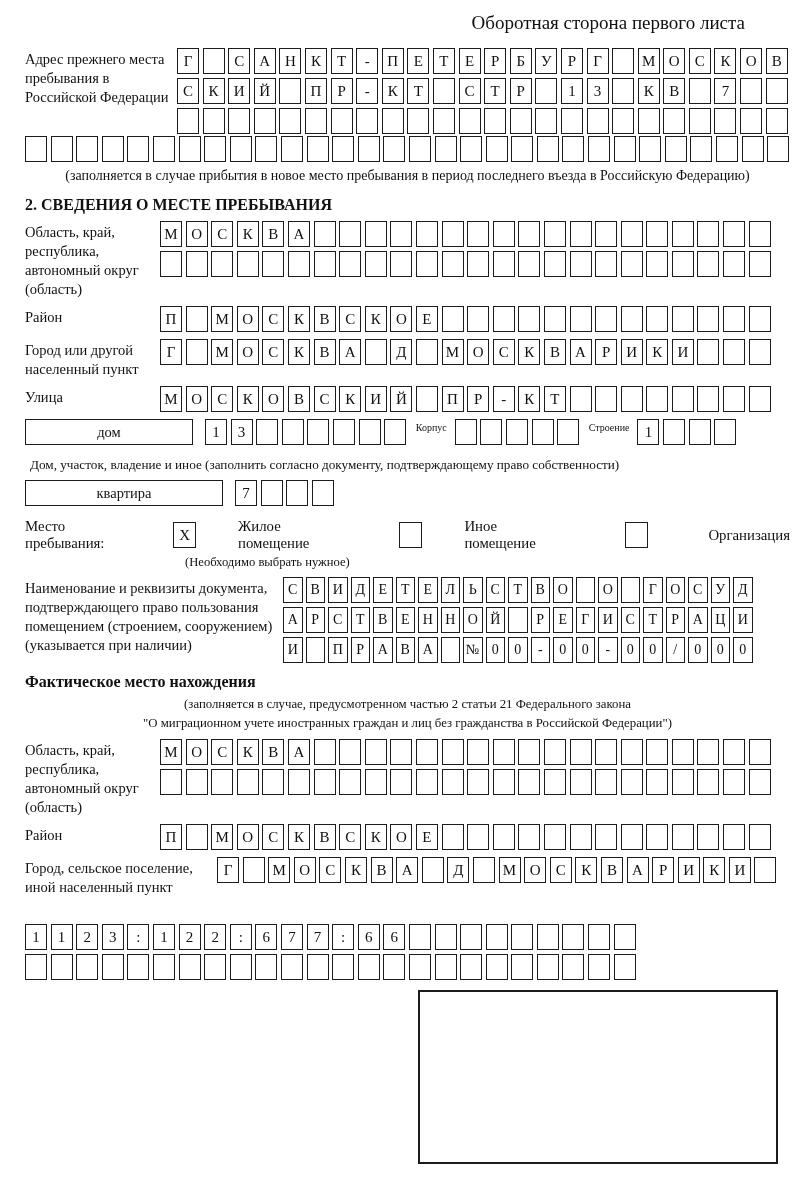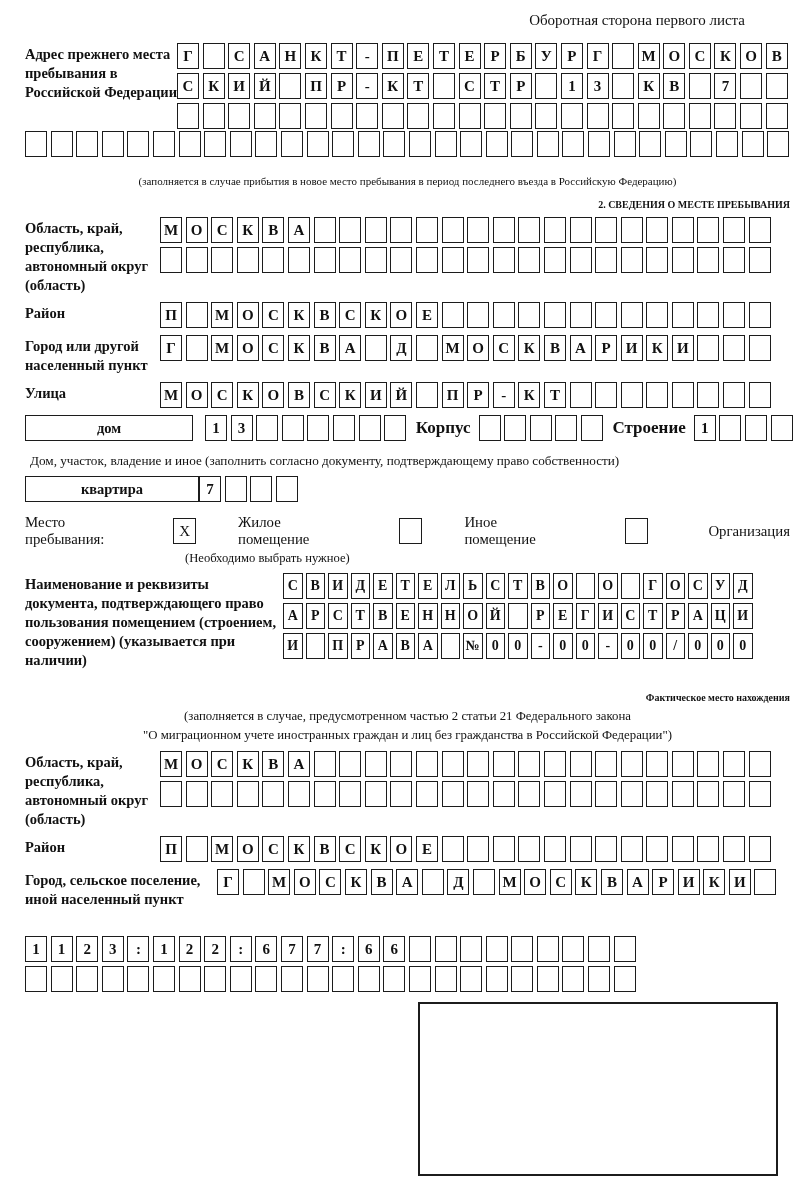--- a/index.html
+++ b/index.html
@@ -7,54 +7,54 @@
     position: relative;
     width: 800px; height: 1180px;
     margin: 0 auto;
     background: #ffffff;
     font-family: "Liberation Serif", "DejaVu Serif", serif;
     color: #111;
     overflow: hidden;
     box-sizing: border-box;
     padding: 12px 10px 0 25px;
   }
-  .header-note { text-align: right; padding-right: 45px; font-size: 15px; margin-bottom: 14px; }
-
-  .form-row { display: flex; align-items: flex-start; margin-top: 7px; font-weight: bold; }
+  .header-note { text-align: right; padding-right: 45px; font-size: 19px; margin-bottom: 14px; }
+
+  .form-row { display: flex; align-items: flex-start; margin-top: 7px; }
   .row-label { flex: none; font-size: 14.5px; line-height: 19px; padding-top: 2px; }
   .w150 { width: 152px; }
   .w135 { width: 135px; }
   .w190 { width: 192px; }
   .w255 { width: 258px; }
 
   .cells-rows { display: flex; flex-direction: column; gap: 4px; }
   .cells { display: flex; flex-wrap: nowrap; }
   .cell {
     box-sizing: border-box; flex: none;
     width: 22px; height: 26px;
     border: 1.6px solid #1c1c1c;
     margin-right: 3.6px;
     display: flex; align-items: center; justify-content: center;
     font-size: 15px; line-height: 1;
   }
   .cells.sm .cell { width: 19.5px; height: 26px; margin-right: 3px; font-size: 14px; }
 
-  .caption-center { text-align: center; font-size: 11px; margin-top: 18px; }
+  .caption-center { text-align: center; font-size: 14px; margin-top: 6px; }
   .caption-left { font-size: 13.2px; margin-top: 12px; margin-left: 5px; }
-  .section-title { text-align: right; font-weight: bold; font-size: 10px; margin: 12px 0 4px 0; font-family: Liberation Serif, serif; }
+  .section-title { text-align: left; font-weight: bold; font-size: 16px; margin: 12px 0 4px 0; font-family: Liberation Serif, serif; }
 
   .named-box {
     box-sizing: border-box; flex: none;
     border: 1.6px solid #1c1c1c; height: 26px;
     display: flex; align-items: center; justify-content: center;
     font-size: 14.5px;
   }
   .dom-box { width: 168px; margin-right: 12px; }
-  .apt-box { width: 174px; }
-  .inline-label { flex: none; font-size: 17px; padding: 3px 8px 0 6px; text-align: center; }
+  .apt-box { width: 198px; margin-right: 12px; }
+  .inline-label { flex: none; font-size: 10px; padding: 3px 8px 0 6px; text-align: center; }
 
   .stay-row { display: flex; align-items: center; margin-top: 12px; font-size: 14.8px; gap: 32px; }
   .checkbox {
     box-sizing: border-box; flex: none;
     width: 23px; height: 26px; border: 1.6px solid #1c1c1c;
     display: flex; align-items: center; justify-content: center;
     font-size: 15px; margin: 0 10px 0 12px;
   }
   .stay-caption { font-size: 12.6px; margin-left: 160px; width: 270px; text-align: left; margin-top: 3px; }
 
@@ -62,21 +62,21 @@
 
   .stamp-section { margin-left: 372px; width: 402px; margin-top: 10px; }
   .stamp-box {
     box-sizing: border-box;
     width: 360px; height: 174px;
     border: 2px solid #1c1c1c;
     margin: 0 auto;
   }
 
   .mt2 { margin-top: 2px; }
-  .mt10 { margin-top: 22px; }
+  .mt10 { margin-top: 10px; }
 </style>
 </head>
 <body>
 
 <div class="page">
 
   <div class="header-note">Оборотная сторона первого листа</div>
 
   <div class="form-row">
     <div class="row-label w150">Адрес прежнего места пребывания в Российской Федерации</div>

